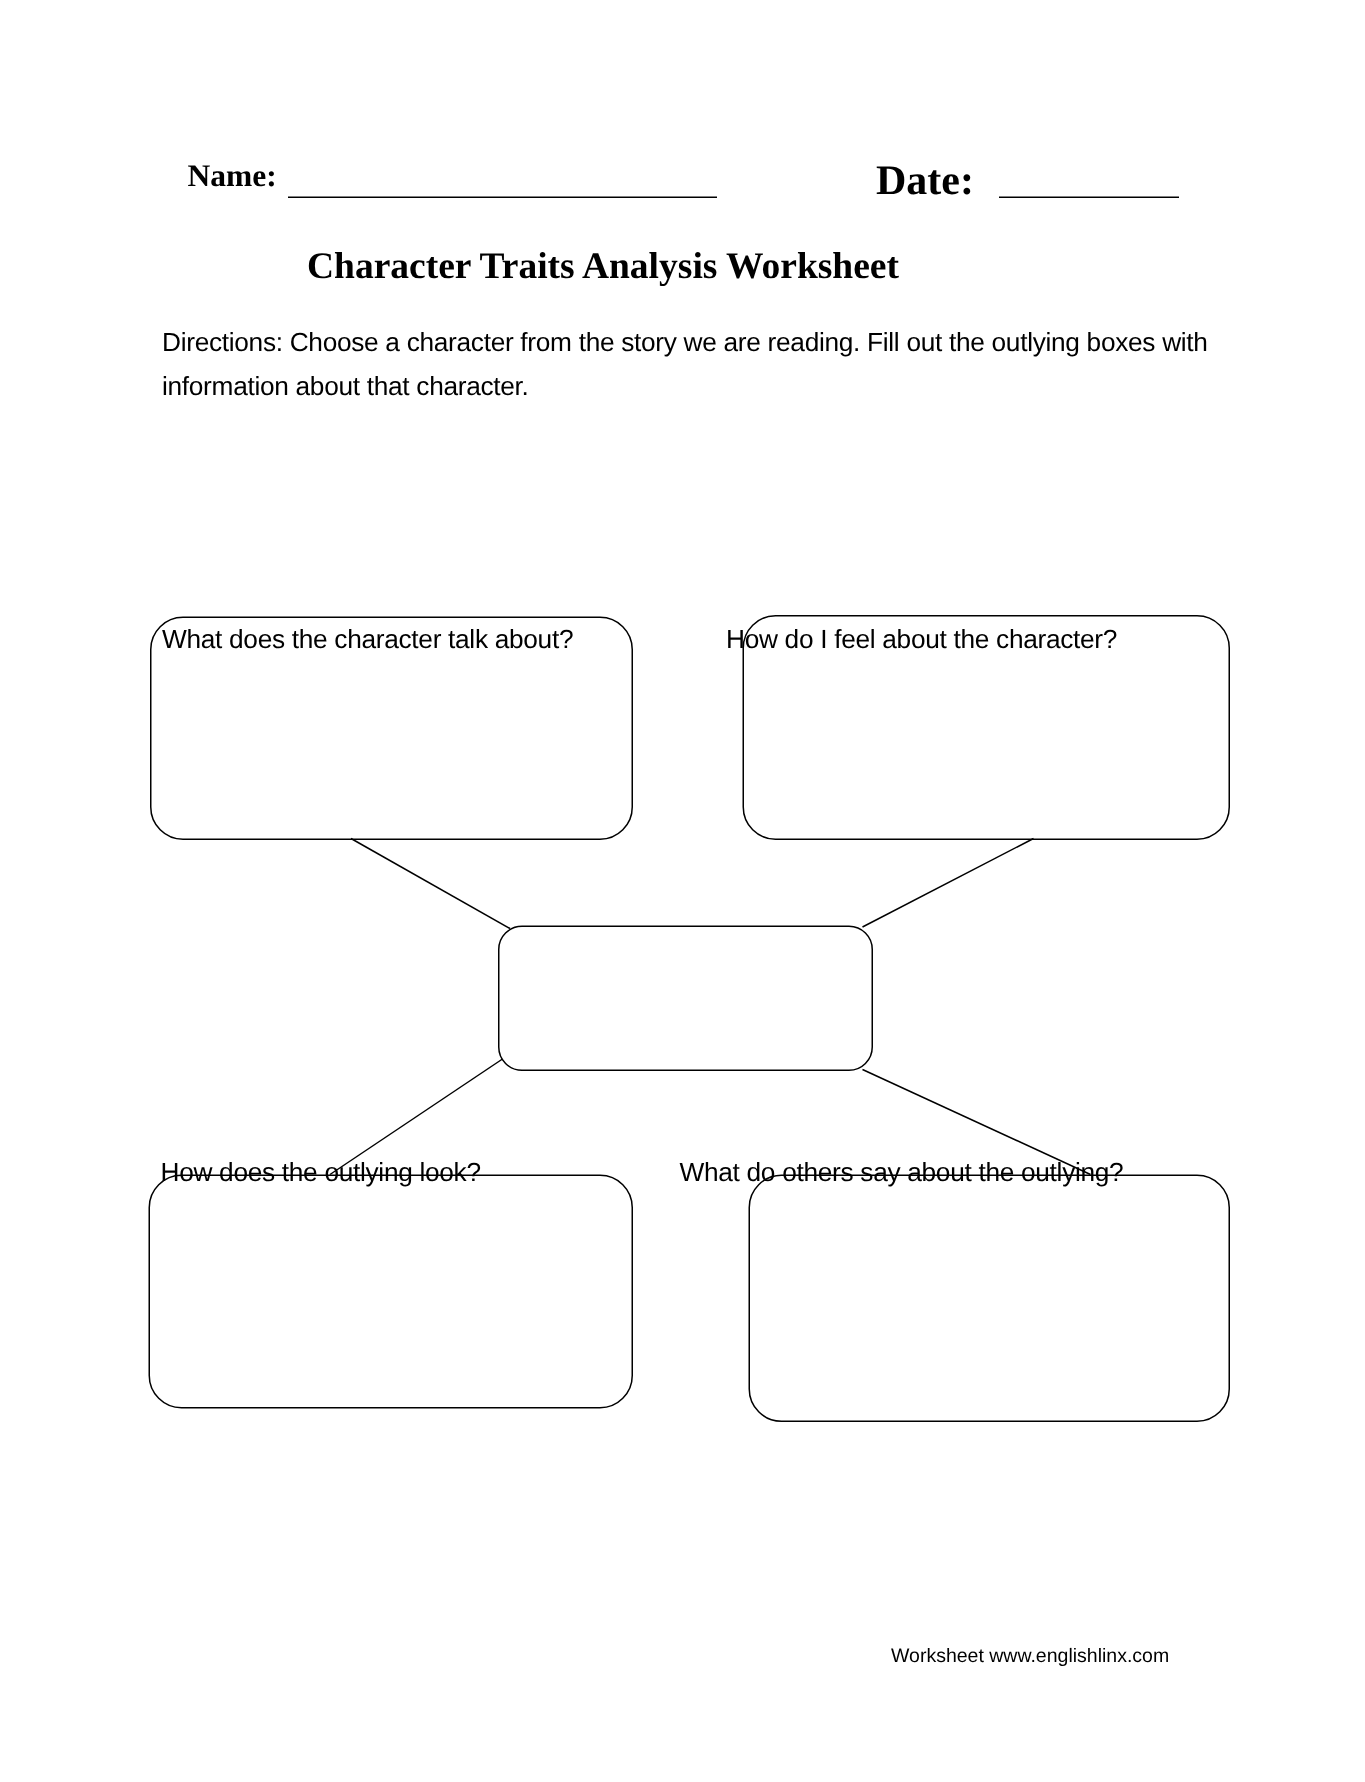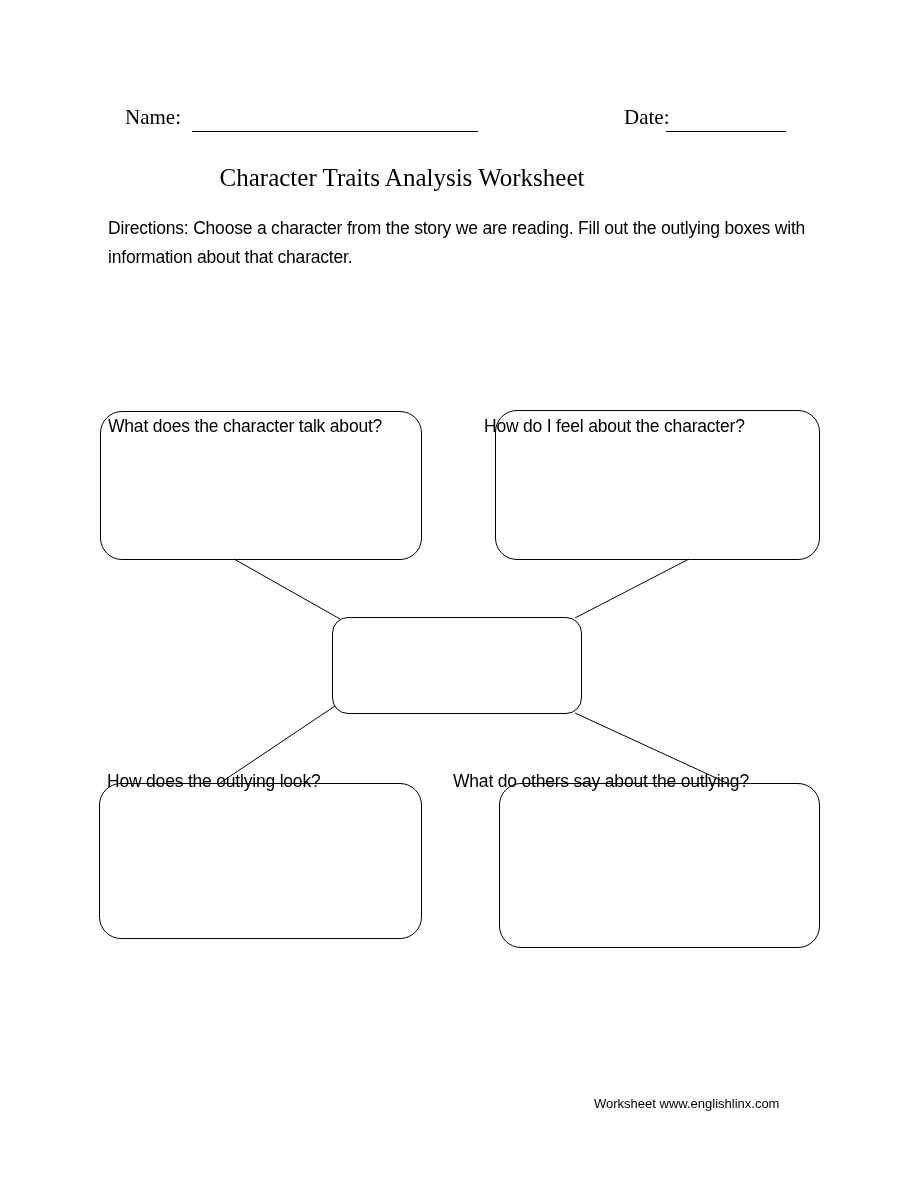--- a/index.html
+++ b/index.html
@@ -9,30 +9,30 @@
     }
     body {
       width: 910px;
       height: 1188px;
       position: relative;
       overflow: hidden;
       color: #000;
     }
     .serif {
       font-family: "Liberation Serif", "DejaVu Serif", serif;
-      font-weight: normal;
+      font-weight: bold;
     }
     .sans {
       font-family: Liberation Sans, sans-serif;
     }
     .abs { position: absolute; }
 
     .name-label { left: 125px; top: 105px; font-size: 21px; }
     .name-line  { left: 192px; top: 131px; width: 286px; border-bottom: 1.5px solid #000; height: 0; }
-    .date-label { left: 624px; top: 105px; font-size: 21px; }
+    .date-label { left: 584px; top: 105px; font-size: 28px; }
     .date-line  { left: 666px; top: 131px; width: 120px; border-bottom: 1.5px solid #000; height: 0; }
 
     .title {
       left: 0; width: 804px; top: 164px;
       text-align: center;
       font-size: 25px;
     }
 
     .directions {
       left: 108px; top: 214px; width: 720px;

